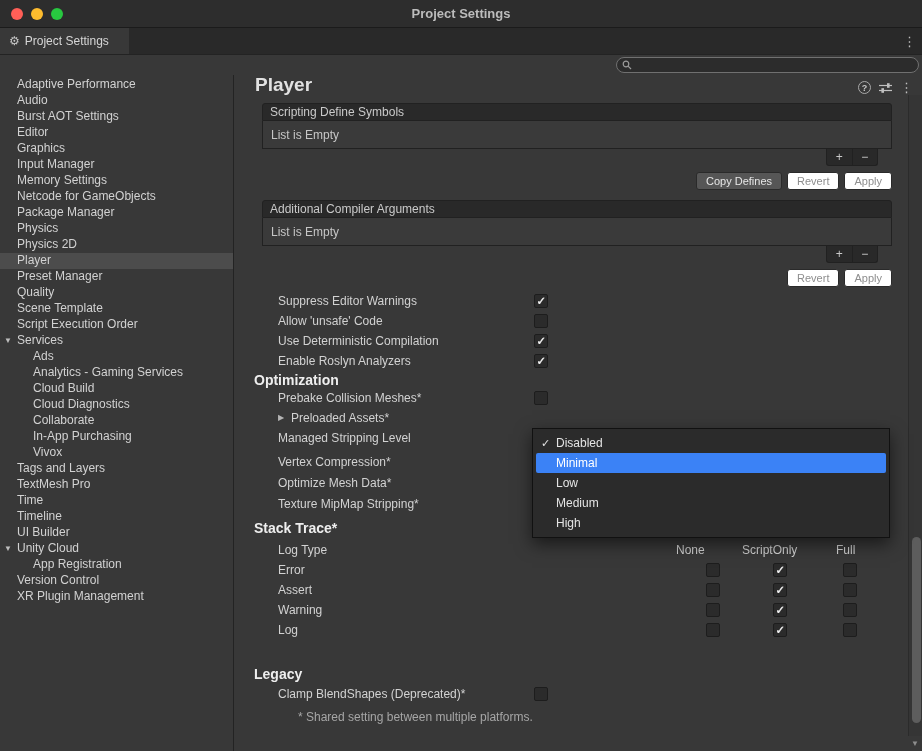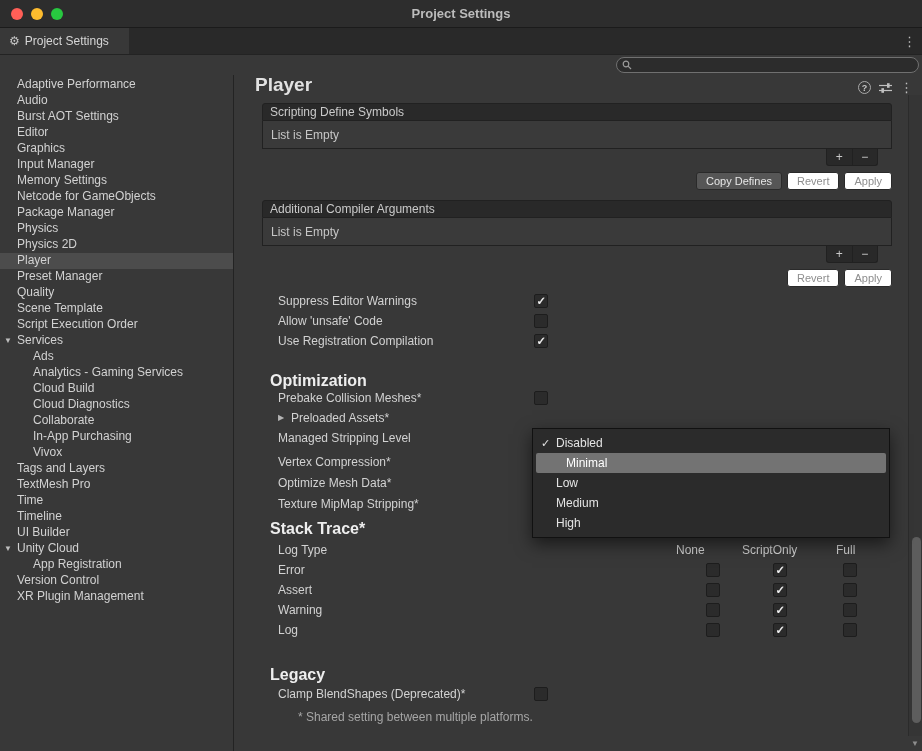--- a/index.html
+++ b/index.html
@@ -46,29 +46,29 @@
   .lb-footer .fbtn + .fbtn{border-left:1px solid #212121;}
   .btn-row{position:absolute;right:30px;display:flex;gap:5px;}
   .btn{height:18px;padding:0 9px;background:#565656;border:1px solid #2a2a2a;border-radius:3px;display:flex;align-items:center;font-size:11px;color:#e6e6e6;}
   .btn.dim{background:#ffffff;color:#8e8e8e;}
 
   
   .frow{position:absolute;left:0;height:20px;width:660px;}
   .flabel{position:absolute;left:44px;top:3px;font-size:12px;color:#d2d2d2;white-space:nowrap;}
   .checkbox{position:absolute;top:3px;left:300px;width:14px;height:14px;background:#2b2b2b;border:1px solid #1d1d1d;border-radius:2px;}
   .checkbox.checked::after{content:"✓";position:absolute;left:1.5px;top:-1.5px;font-size:11.5px;font-weight:bold;color:#ececec;}
-  .sec-hdr{position:absolute;left:36px;font-size:16px;font-weight:bold;color:#eeeeee;white-space:nowrap;}
+  .sec-hdr{position:absolute;left:20px;font-size:14px;font-weight:bold;color:#eeeeee;white-space:nowrap;}
   .fold{position:absolute;left:44px;top:4.5px;font-size:8px;color:#b5b5b5;}
   .fold + .flabel{left:57px;}
 
   
   .popup{position:absolute;left:298px;top:353px;width:358px;background:#2b2b2b;border:1px solid #111111;box-shadow:0 6px 16px rgba(0,0,0,.55);padding:4px 0;z-index:9;}
   .pop-item{height:20px;display:flex;align-items:center;padding-left:8px;font-size:12px;color:#e4e4e4;}
   .pcheck{width:15px;font-size:11px;color:#e4e4e4;flex:0 0 15px;}
-  .pop-item.hl{background:#737373;margin:0 3px;padding-left:15px;border-radius:2px;color:#ffffff;}
+  .pop-item.hl{background:#3b82f6;margin:0 3px;padding-left:5px;border-radius:2px;color:#ffffff;}
   .pop-item.hl .pcheck{color:#ffffff;}
 
   
   .stack-head{position:absolute;top:465px;left:0;width:660px;height:20px;}
   .stack-head .shl{position:absolute;top:3px;font-size:12px;color:#d2d2d2;}
   #stack-rows{position:absolute;top:485px;left:0;width:660px;}
   .stack-row{position:relative;height:20px;}
   .stack-row .flabel{top:3px;}
   .stack-row .checkbox{top:3px;}
 
@@ -272,21 +272,25 @@
 
       <div class="frow" style="top:216px">
         <span class="flabel">Suppress Editor Warnings</span>
         <span class="checkbox checked"></span>
       </div>
       <div class="frow" style="top:236px">
         <span class="flabel">Allow 'unsafe' Code</span>
         <span class="checkbox"></span>
       </div>
       <div class="frow" style="top:256px">
-        <span class="flabel">Use Registration Compilation</span>
+        <span class="flabel">Use Deterministic Compilation</span>
+        <span class="checkbox checked"></span>
+      </div>
+      <div class="frow" style="top:276px">
+        <span class="flabel">Enable Roslyn Analyzers</span>
         <span class="checkbox checked"></span>
       </div>
 
       <div class="sec-hdr" style="top:297px">Optimization</div>
       <div class="frow" style="top:313px">
         <span class="flabel">Prebake Collision Meshes*</span>
         <span class="checkbox"></span>
       </div>
       <div class="frow" style="top:333px">
         <span class="fold">▶</span>

